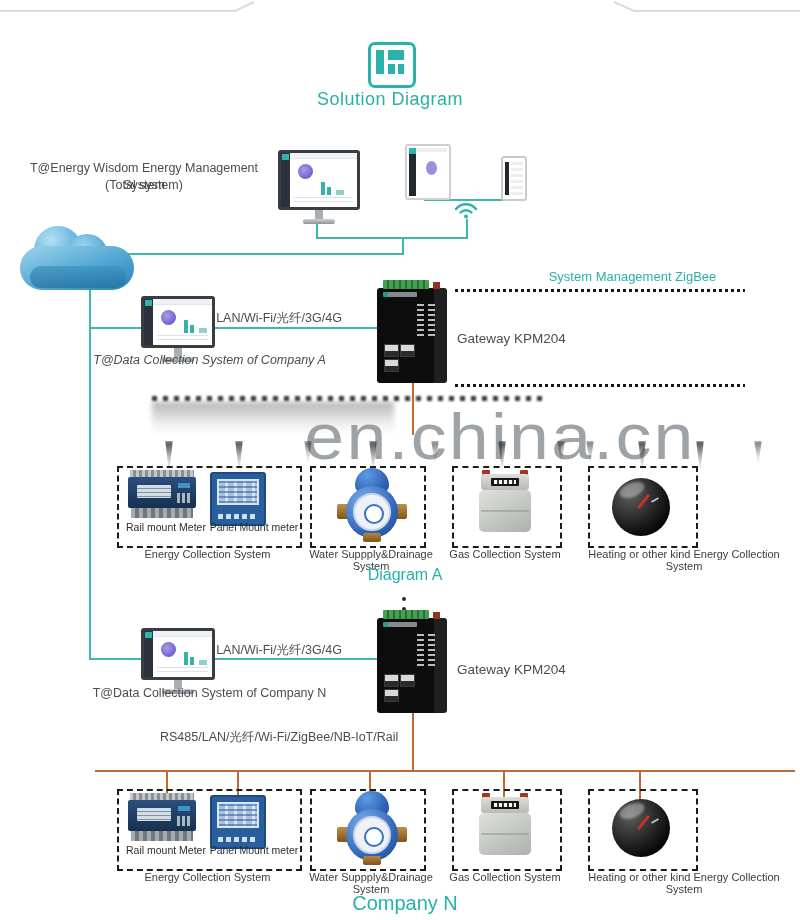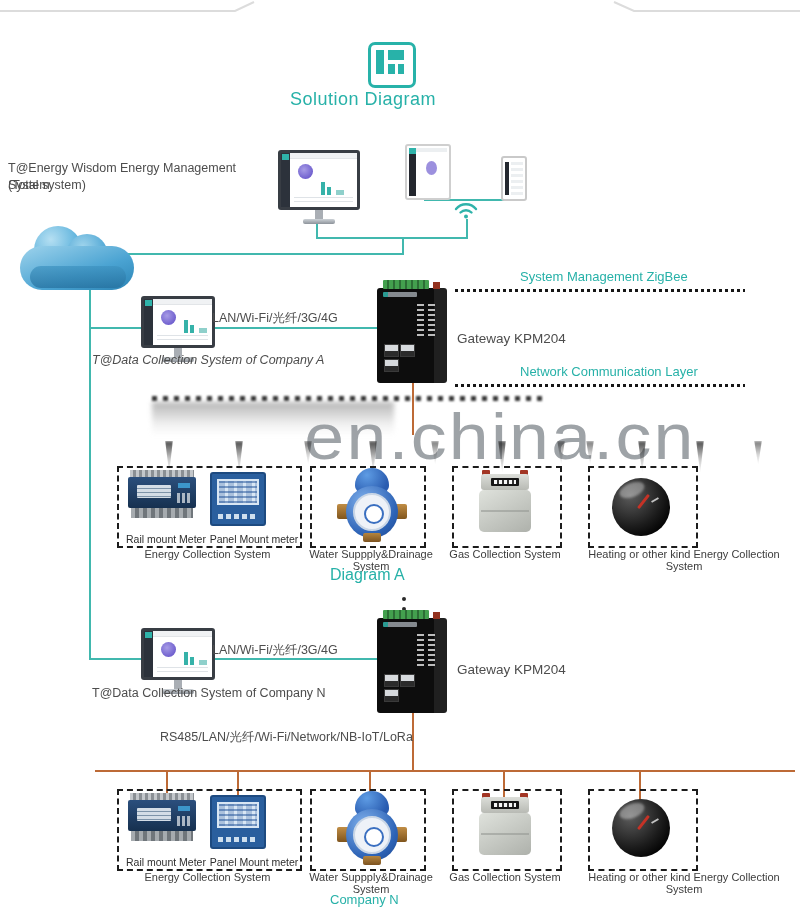--- a/index.html
+++ b/index.html
@@ -1,30 +1,30 @@
 <!DOCTYPE html>
 <html><head>
 <meta charset="utf-8">
 <style>
   html,body{margin:0;padding:0;background:#fff;}
   #canvas{position:relative;width:800px;height:920px;background:#fff;overflow:hidden;
           font-family:"Liberation Sans",sans-serif;color:#4d4d4d;}
   
   .txt{position:absolute;z-index:4;}
-  .center{}
+  .center{text-align:center;}
   .teal{color:#27b1a8;}
   .gray{color:#4d4d4d;}
   
   .tl{position:absolute;background:#41b8ae;z-index:1;}
   .ol{position:absolute;background:#bd6a36;z-index:1;}
   .dotline{position:absolute;height:3px;z-index:2;
            background:repeating-linear-gradient(90deg,#161616 0 3px,transparent 3px 6px);}
   .dbox{position:absolute;height:78px;border:2px dashed #1c1c1c;z-index:2;}
   .cap{position:absolute;font-size:11px;color:#3c3c3c;text-align:center;z-index:4;}
-  .dlabel{position:absolute;font-size:10.5px;color:#2e2e2e;text-align:center;z-index:5;margin-top:12px;}
+  .dlabel{position:absolute;font-size:10.5px;color:#2e2e2e;text-align:center;z-index:5;}
   
   .hicon{position:absolute;left:368px;top:42px;width:42px;height:40px;border:3px solid #28b2a9;border-radius:7px;z-index:3;}
   .hicon i{position:absolute;background:#28b2a9;}
   .hb1{left:5px;top:5px;width:8px;height:24px;}
   .hb2{left:17px;top:5px;width:16px;height:10px;}
   .hb3{left:17px;top:19px;width:7px;height:10px;}
   .hb4{left:27px;top:19px;width:6px;height:10px;}
   
   .banner{position:absolute;left:0;top:0;z-index:0;}
   
@@ -204,21 +204,20 @@
 
   <div class="cloud">
     <div class="cl cl1"></div>
       <div class="cl cl2"></div>
       <div class="cl cl3"></div>
       <div class="cl cl4"></div>
   </div>
 
   <div class="txt teal center" style="left:520px;top:269px;width:225px;font-size:13px;">System Management ZigBee</div>
   <div class="dotline" style="left:455px;top:289px;width:290px;"></div>
-  <div class="txt teal center" style="left:520px;top:364px;width:235px;font-size:13px;">Network Communication Layer</div>
   <div class="dotline" style="left:455px;top:384px;width:290px;"></div>
 
   <div class="monitor" style="left:141px;top:296px;">
     <div class="mon-scr">
         <div class="mon-side"></div>
         <div class="mon-tab"></div>
         <div class="mon-head"></div>
       <div class="mon-pie"></div>
         <div class="mon-bar mb1"></div>
         <div class="mon-bar mb2"></div>
@@ -335,21 +334,21 @@
       <div class="gw-red"></div>
     <div class="gw-brand"></div>
       <div class="gw-dip gd1"></div>
       <div class="gw-dip gd2"></div>
     <div class="gw-port gp1"></div>
     <div class="gw-port gp2"></div>
     <div class="gw-port gp3"></div>
   </div>
   <div class="txt gray" style="left:457px;top:662px;font-size:13.5px;">Gateway KPM204</div>
 
-  <div class="txt gray" style="left:160px;top:729px;font-size:12.5px;">RS485/LAN/光纤/Wi-Fi/Network/NB-IoT/LoRa</div>
+  <div class="txt gray" style="left:160px;top:729px;font-size:12.5px;">RS485/LAN/光纤/Wi-Fi/ZigBee/NB-IoT/Rail</div>
 
   <div class="ol" style="left:412px;top:713px;width:2px;height:59px;"></div>
   <div class="ol" style="left:95px;top:770px;width:700px;height:2px;"></div>
   <div class="ol" style="left:166px;top:772px;width:2px;height:32px;"></div>
   <div class="ol" style="left:237px;top:772px;width:2px;height:32px;"></div>
   <div class="ol" style="left:369px;top:772px;width:2px;height:32px;"></div>
   <div class="ol" style="left:503px;top:772px;width:2px;height:32px;"></div>
   <div class="ol" style="left:639px;top:772px;width:2px;height:32px;"></div>
 
   <div class="dbox" style="left:117px;top:789px;width:181px;"></div>
@@ -395,15 +394,15 @@
   </div>
 
   <div class="dlabel" style="left:120px;top:844px;width:92px;">Rail mount Meter</div>
   <div class="dlabel" style="left:206px;top:844px;width:96px;">Panel Mount meter</div>
 
   <div class="cap" style="left:117px;top:871px;width:181px;">Energy Collection System</div>
   <div class="cap" style="left:296px;top:871px;width:150px;">Water Suppply&amp;Drainage System</div>
   <div class="cap" style="left:445px;top:871px;width:120px;">Gas Collection System</div>
   <div class="cap" style="left:570px;top:871px;width:228px;">Heating or other kind Energy Collection System</div>
 
-  <div class="txt teal center" style="left:330px;top:892px;width:150px;font-size:13px;">Company N</div>
+  <div class="txt teal center" style="left:330px;top:892px;width:150px;font-size:20px;">Company N</div>
 
 </div>
 
 </body></html>

